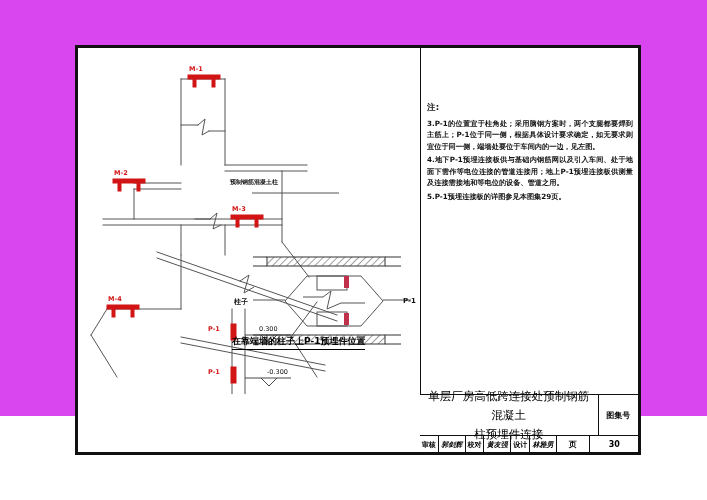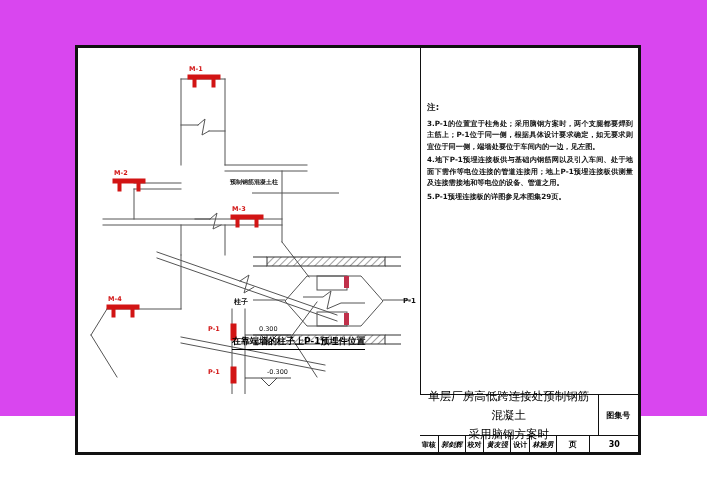--- a/index.html
+++ b/index.html
@@ -259,21 +259,21 @@
       <div class="note-item">3.P-1的位置宜于柱角处；采用脑钢方案时，两个支腿都要焊到主筋上；P-1位于同一侧，根据具体设计要求确定，如无要求则宜位于同一侧，端墙处要位于车间内的一边，见左图。</div>
       <div class="note-item">4.地下P-1预埋连接板供与基础内钢筋网以及引入车间、处于地面下需作等电位连接的管道连接用；地上P-1预埋连接板供测量及连接需接地和等电位的设备、管道之用。</div>
       <div class="note-item">5.P-1预埋连接板的详图参见本图集29页。</div>
     </div>
 
     <div id="title-block">
       <div id="tb-top">
         <div id="tb-title">
           <span>
             <span>单层厂房高低跨连接处预制钢筋混凝土</span><br>
-            <span>采用脑钢方案时</span>
+            <span>柱预埋件连接</span>
           </span>
         </div>
         <div id="tb-atlas-label">图集号</div>
       </div>
       <div id="tb-bottom">
         <div class="sig-cell sig-label">审核</div>
         <div class="sig-cell sig-name">郭剑辉</div>
         <div class="sig-cell sig-label">校对</div>
         <div class="sig-cell sig-name">黄友强</div>
         <div class="sig-cell sig-label">设计</div>

